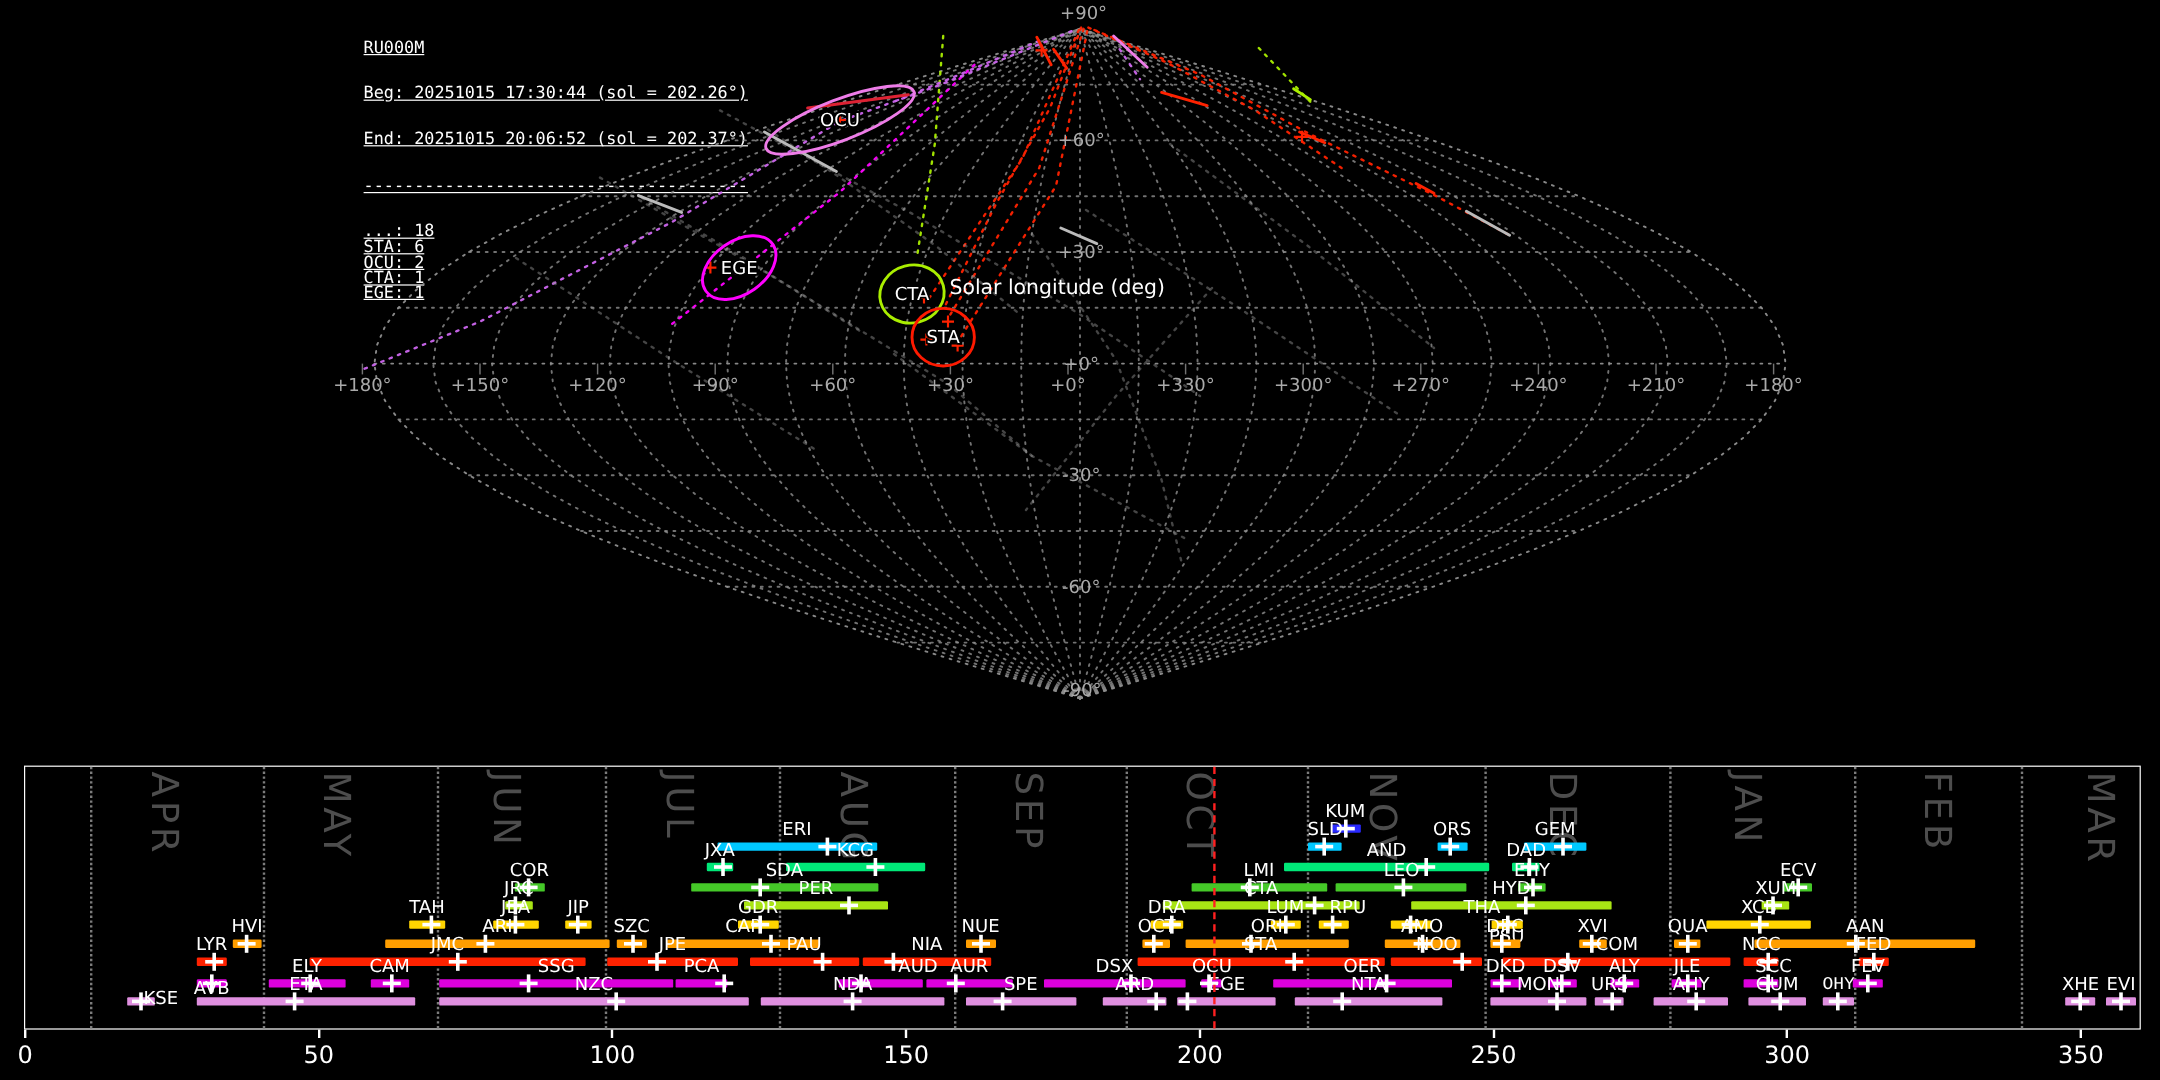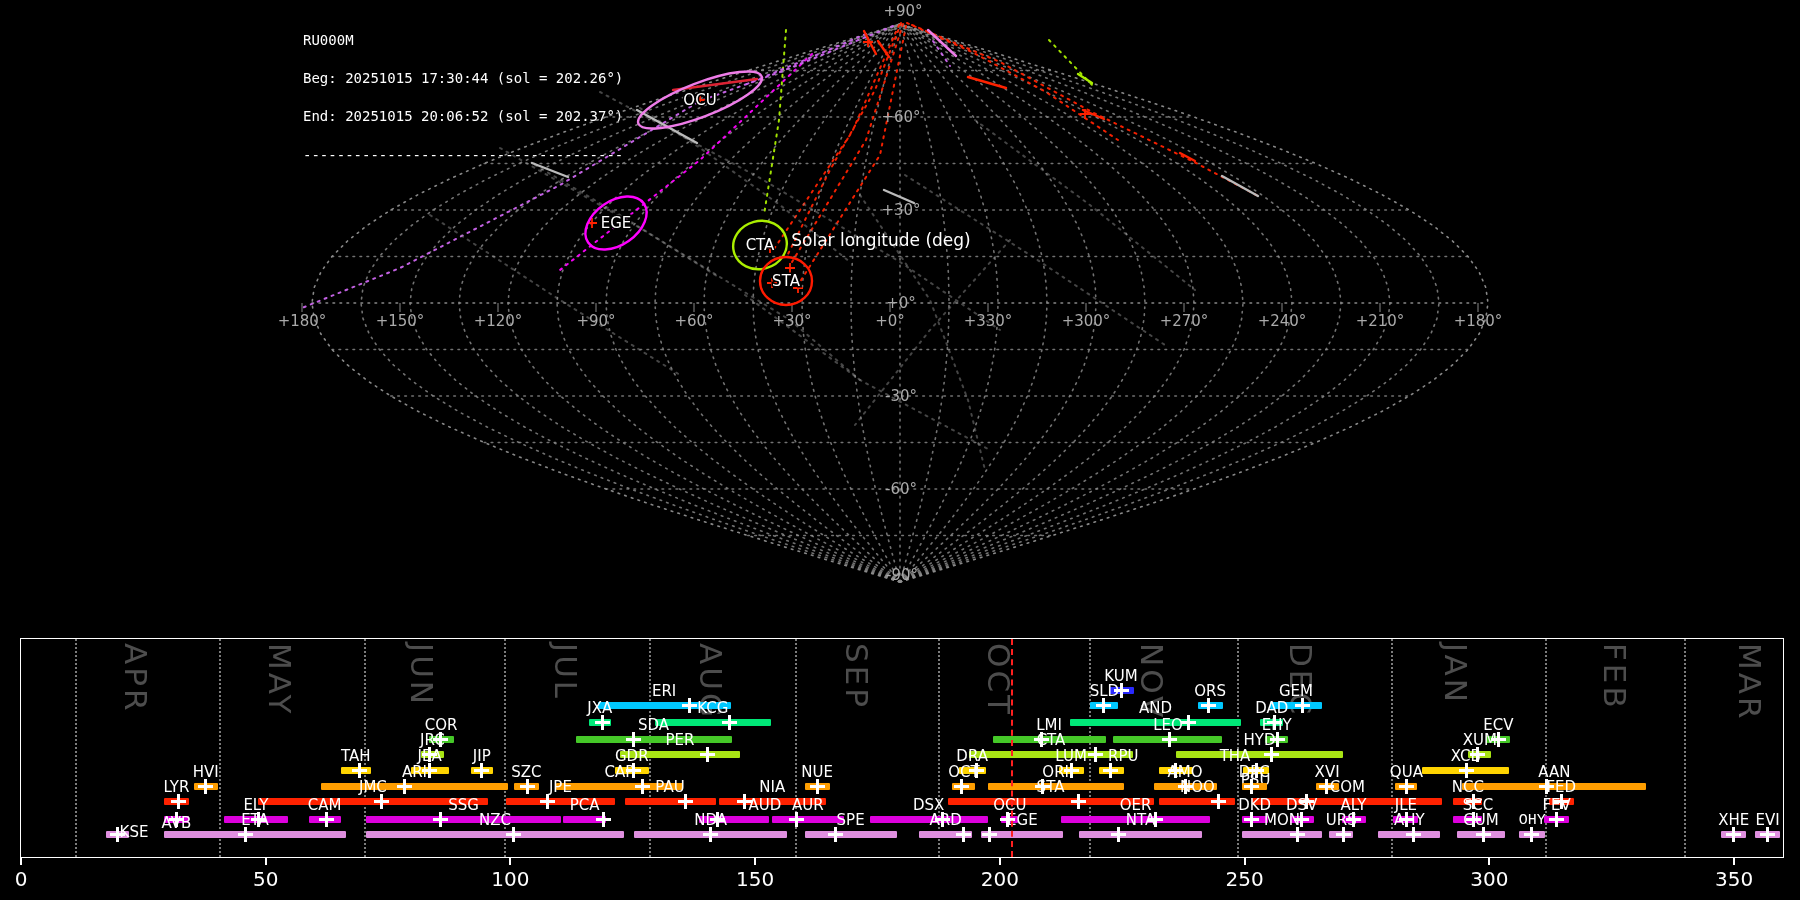--- a/index.html
+++ b/index.html
@@ -2,21 +2,21 @@
 <html><head>
 <meta charset="utf-8">
 <style>
   html,body{margin:0;padding:0;background:#000;}
   #stage{position:relative;width:1800px;height:900px;background:#000;overflow:hidden;
          font-family:"DejaVu Sans",sans-serif;}
   
   #info{position:absolute;left:303px;top:8px;color:#fff;
         font-family:"DejaVu Sans Mono",monospace;font-size:14px;line-height:12.8px;
         white-space:pre;}
-  #info .iline{height:12.8px;}
+  #info .iline{height:12.8px;text-decoration:underline;}
   
   #sky{position:absolute;left:0;top:0;}
   
   #chart{position:absolute;left:20px;top:638px;width:1762px;height:218px;
          border:1px solid #ffffff;box-sizing:content-box;}
   .mline{position:absolute;top:0;height:218px;width:0;border-left:2px dotted #7c7c7c;}
   .mlabel{position:absolute;top:4px;writing-mode:vertical-rl;text-orientation:mixed;
           color:#4d4d4d;font-size:31px;letter-spacing:3px;font-weight:500;}
   .nowline{position:absolute;top:0;height:218px;width:0;border-left:2px dashed #ff2020;}
   .bar{position:absolute;height:7px;border-radius:1px;}
@@ -33,20 +33,21 @@
 </head>
 <body>
 
 <div id="stage">
 
   <div id="info">
     <div class="iline">RU000M</div>
     <div class="iline">Beg: 20251015 17:30:44 (sol = 202.26°)</div>
     <div class="iline">End: 20251015 20:06:52 (sol = 202.37°)</div>
     <div class="iline">--------------------------------------</div>
+    <div id="counts"><div class="iline">...: 18</div><div class="iline">STA: 6</div><div class="iline">OCU: 2</div><div class="iline">CTA: 1</div><div class="iline">EGE: 1</div></div>
   </div>
 
   <svg id="sky" width="1800" height="636">
       <path d="M747.8 535.5L1052.2 535.5" stroke="#8f8f8f" stroke-width="1.6" opacity="0.8" stroke-dasharray="1.6 5.4" stroke-linecap="round" fill="none"></path>
       <path d="M606.0 489L1194.0 489" stroke="#8f8f8f" stroke-width="1.6" opacity="0.8" stroke-dasharray="1.6 5.4" stroke-linecap="round" fill="none"></path>
       <path d="M484.2 442.5L1315.8 442.5" stroke="#8f8f8f" stroke-width="1.6" opacity="0.8" stroke-dasharray="1.6 5.4" stroke-linecap="round" fill="none"></path>
       <path d="M390.8 396L1409.2 396" stroke="#8f8f8f" stroke-width="1.6" opacity="0.8" stroke-dasharray="1.6 5.4" stroke-linecap="round" fill="none"></path>
       <path d="M332.0 349.5L1468.0 349.5" stroke="#8f8f8f" stroke-width="1.6" opacity="0.8" stroke-dasharray="1.6 5.4" stroke-linecap="round" fill="none"></path>
       <path d="M312.0 303L1488.0 303" stroke="#8f8f8f" stroke-width="1.6" opacity="0.95" stroke-dasharray="1.6 5.4" stroke-linecap="round" fill="none"></path>
       <path d="M332.0 256.5L1468.0 256.5" stroke="#8f8f8f" stroke-width="1.6" opacity="0.8" stroke-dasharray="1.6 5.4" stroke-linecap="round" fill="none"></path>

